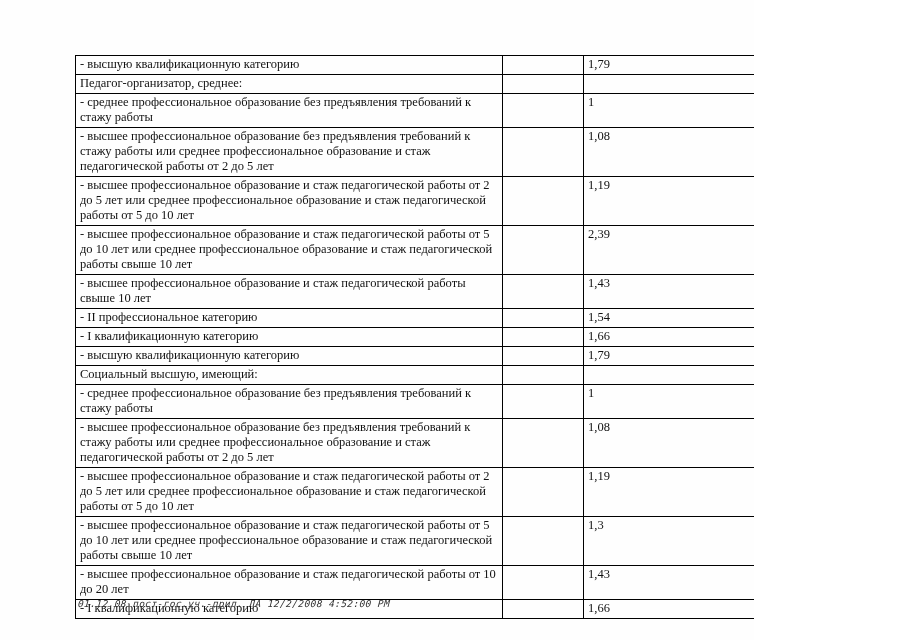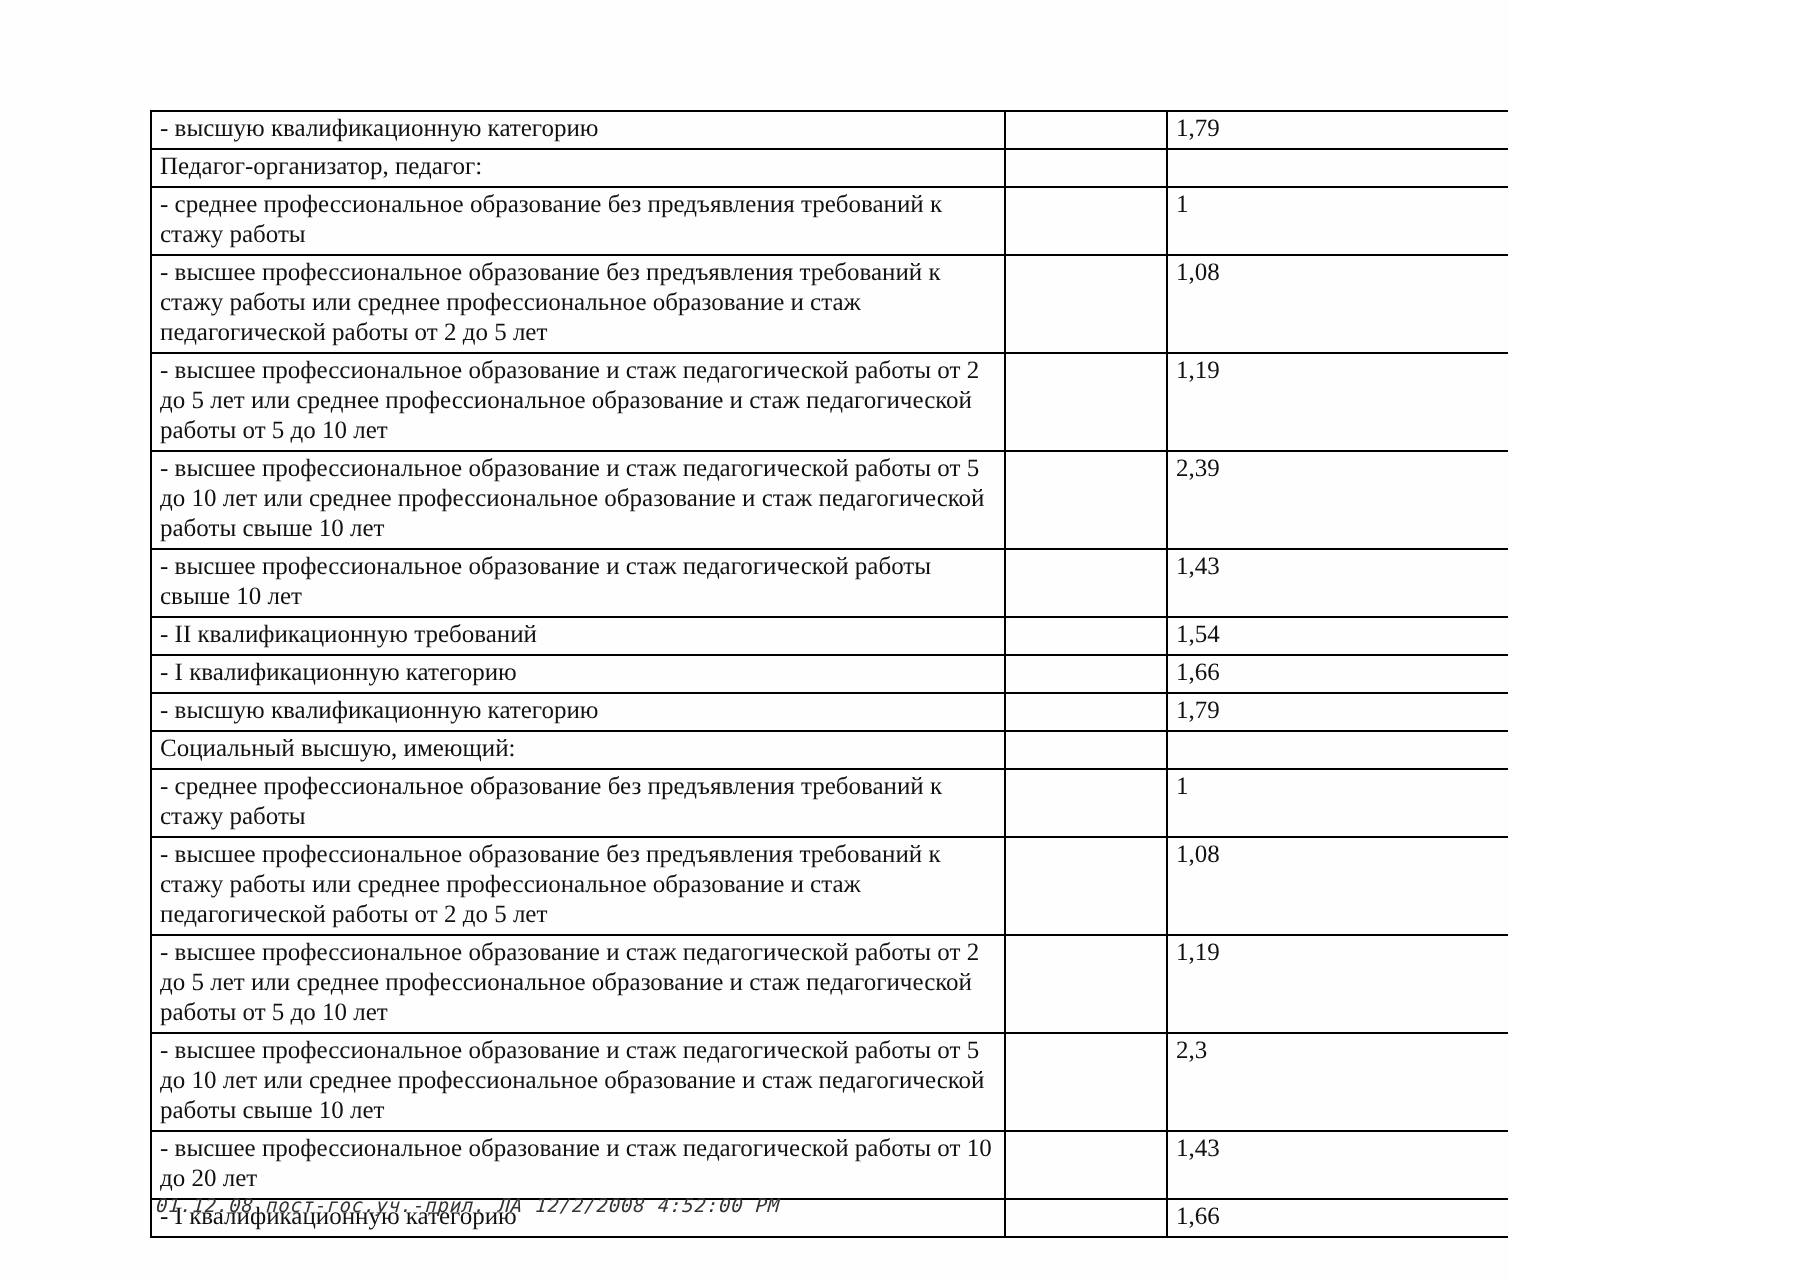--- a/index.html
+++ b/index.html
@@ -60,21 +60,21 @@
 <div class="page">
 
   <table class="doc-table">
     <tbody>
       <tr>
         <td class="desc-cell">- высшую квалификационную категорию</td>
         <td class="spacer-cell"></td>
         <td class="value-cell">1,79</td>
       </tr>
       <tr>
-        <td class="desc-cell">Педагог-организатор, педагог:</td>
+        <td class="desc-cell">Педагог-организатор, среднее:</td>
         <td class="spacer-cell"></td>
         <td class="value-cell"></td>
       </tr>
       <tr>
         <td class="desc-cell">- среднее профессиональное образование без предъявления требований к стажу работы</td>
         <td class="spacer-cell"></td>
         <td class="value-cell">1</td>
       </tr>
       <tr>
         <td class="desc-cell">- высшее профессиональное образование без предъявления требований к стажу работы или среднее профессиональное образование и стаж педагогической работы от 2 до 5 лет</td>
@@ -90,21 +90,21 @@
         <td class="desc-cell">- высшее профессиональное образование и стаж педагогической работы от 5 до 10 лет или среднее профессиональное образование и стаж педагогической работы свыше 10 лет</td>
         <td class="spacer-cell"></td>
         <td class="value-cell">2,39</td>
       </tr>
       <tr>
         <td class="desc-cell">- высшее профессиональное образование и стаж педагогической работы свыше 10 лет</td>
         <td class="spacer-cell"></td>
         <td class="value-cell">1,43</td>
       </tr>
       <tr>
-        <td class="desc-cell">- II квалификационную требований</td>
+        <td class="desc-cell">- II профессиональное категорию</td>
         <td class="spacer-cell"></td>
         <td class="value-cell">1,54</td>
       </tr>
       <tr>
         <td class="desc-cell">- I квалификационную категорию</td>
         <td class="spacer-cell"></td>
         <td class="value-cell">1,66</td>
       </tr>
       <tr>
         <td class="desc-cell">- высшую квалификационную категорию</td>
@@ -127,21 +127,21 @@
         <td class="value-cell">1,08</td>
       </tr>
       <tr>
         <td class="desc-cell">- высшее профессиональное образование и стаж педагогической работы от 2 до 5 лет или среднее профессиональное образование и стаж педагогической работы от 5 до 10 лет</td>
         <td class="spacer-cell"></td>
         <td class="value-cell">1,19</td>
       </tr>
       <tr>
         <td class="desc-cell">- высшее профессиональное образование и стаж педагогической работы от 5 до 10 лет или среднее профессиональное образование и стаж педагогической работы свыше 10 лет</td>
         <td class="spacer-cell"></td>
-        <td class="value-cell">2,3</td>
+        <td class="value-cell">1,3</td>
       </tr>
       <tr>
         <td class="desc-cell">- высшее профессиональное образование и стаж педагогической работы от 10 до 20 лет</td>
         <td class="spacer-cell"></td>
         <td class="value-cell">1,43</td>
       </tr>
       <tr>
         <td class="desc-cell">- I квалификационную категорию</td>
         <td class="spacer-cell"></td>
         <td class="value-cell">1,66</td>

